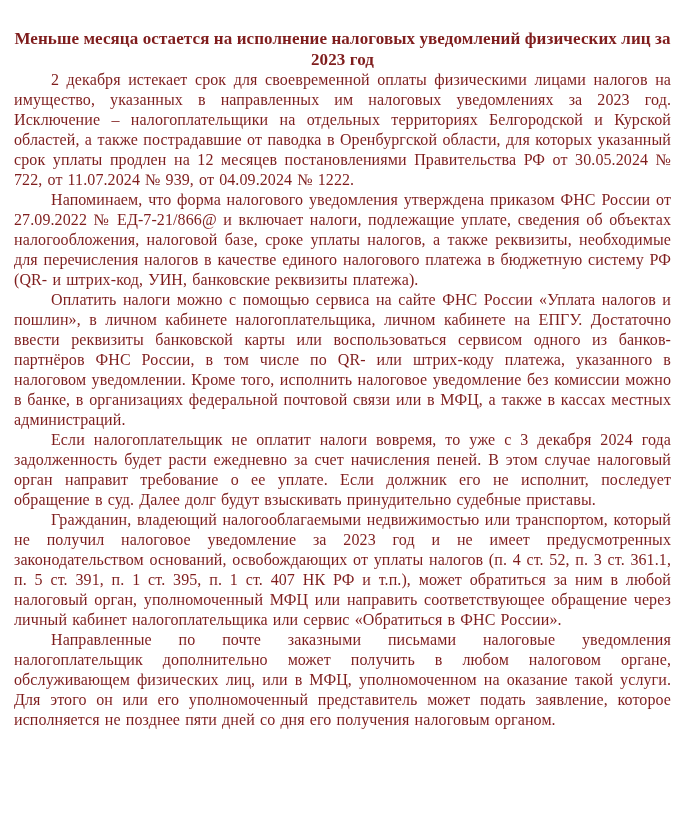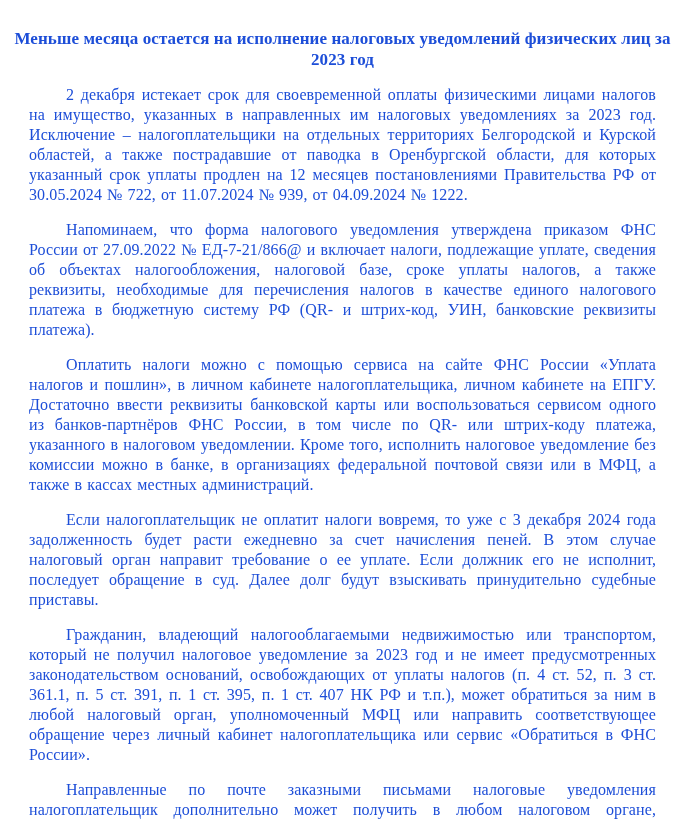--- a/index.html
+++ b/index.html
@@ -7,36 +7,36 @@
     padding: 0;
     background: #ffffff;
   }
   .page {
     position: relative;
     width: 687px;
     height: 819px;
     box-sizing: border-box;
     padding: 28px 16px 8px 14px;
     background: #ffffff;
-    color: #1d4ed8;
+    color: #7f1d1d;
     font-family: "Liberation Serif", "DejaVu Serif", serif;
     font-size: 16px;
     line-height: 20px;
     overflow: hidden;
   }
   .doc-title {
     margin: 0;
     font-size: 17px;
     font-weight: 700;
     text-align: center;
     line-height: 21px;
     letter-spacing: 0.1px;
   }
   .doc-para {
-    margin: 15px;
+    margin: 0;
     text-align: justify;
     text-indent: 37px;
     letter-spacing: 0.1px;
     word-spacing: 1px;
   }
 </style>
 </head>
 <body>
 
 <div class="page">

